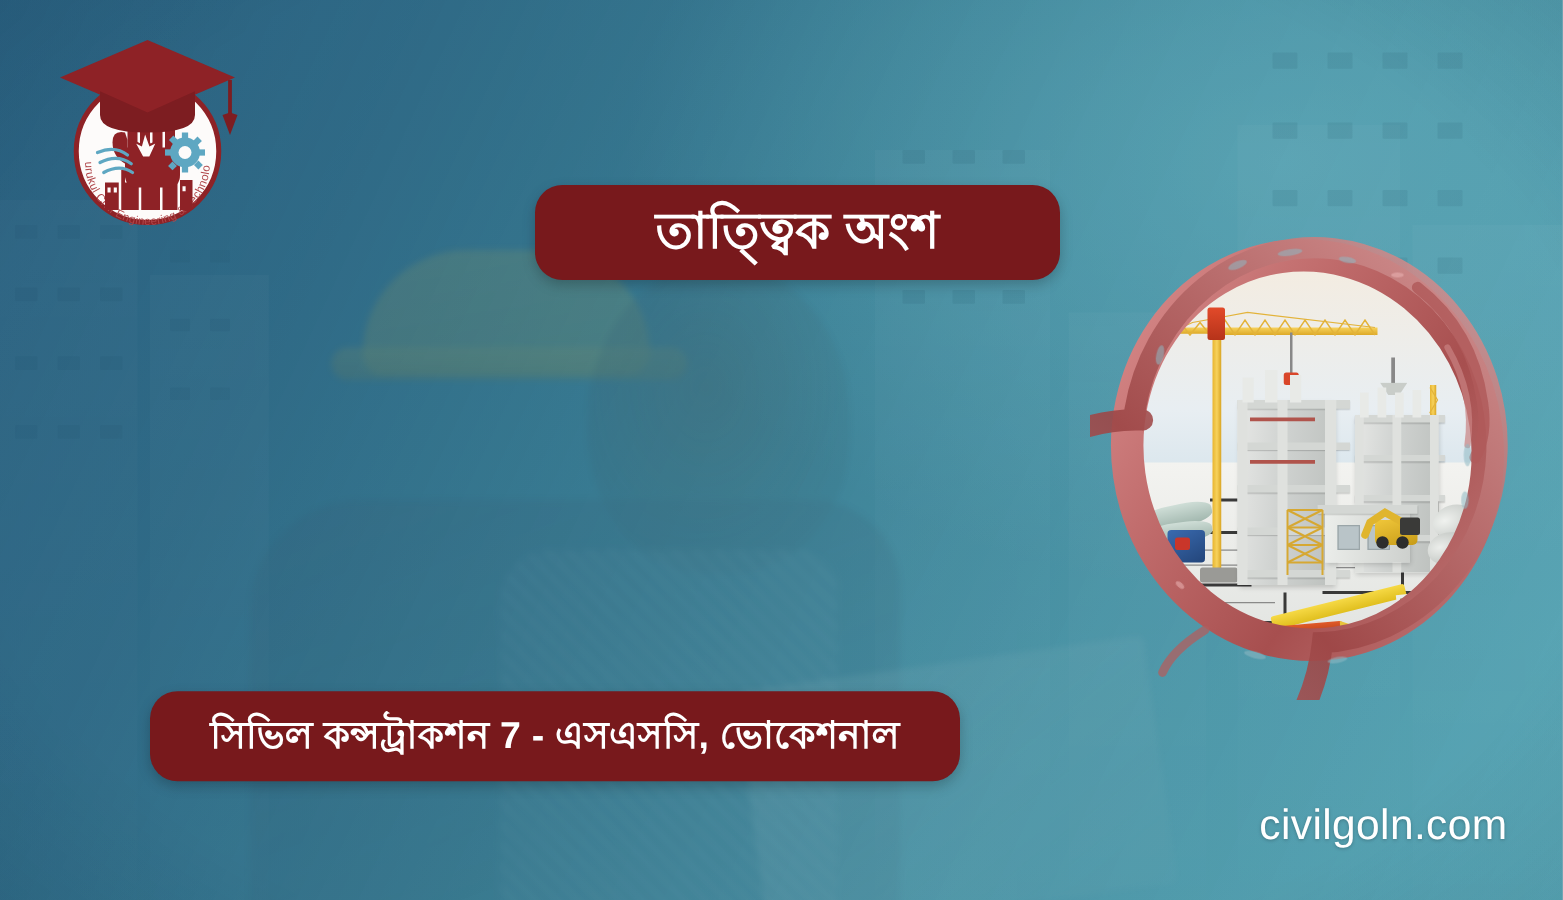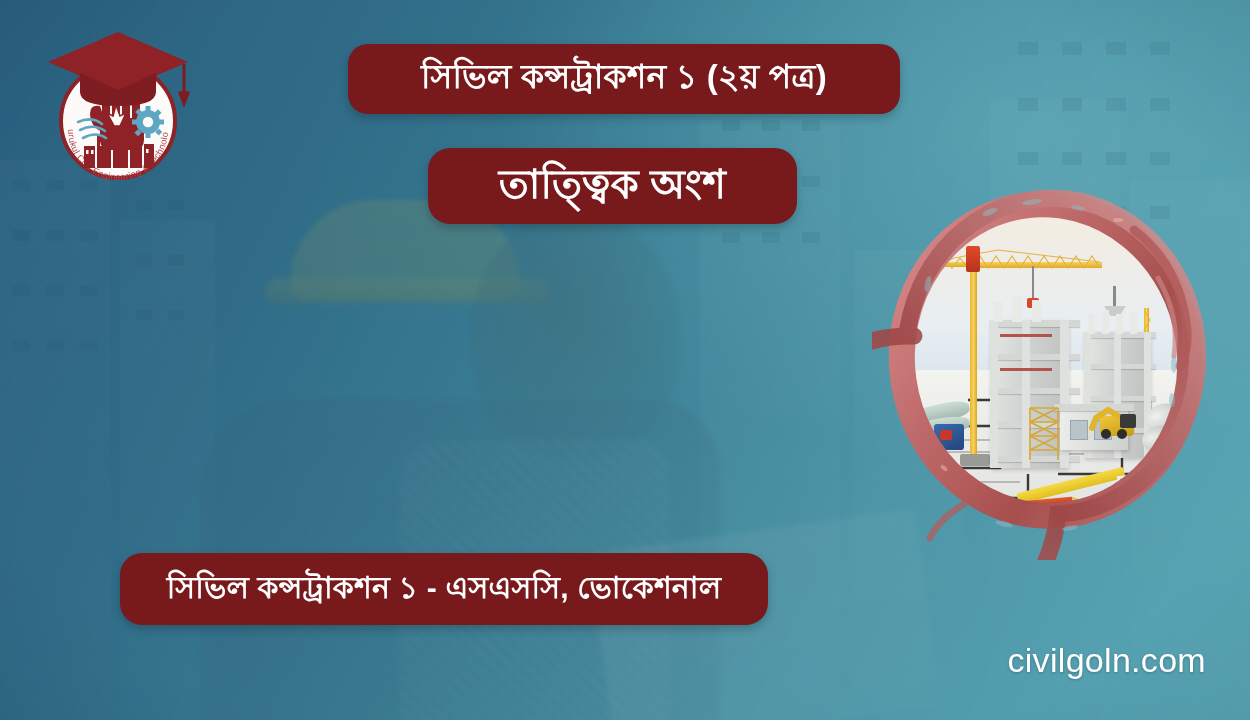--- a/index.html
+++ b/index.html
@@ -61,21 +61,21 @@
 
   
   .banner {
     position:absolute; display:flex; align-items:center; justify-content:center;
     background:#78191c; color:#fff; border-radius:18px;
     box-shadow:0 4px 10px rgba(0,0,0,.22);
     font-weight:bold; letter-spacing:.2px; text-align:center;
     white-space:nowrap;
   }
   #banner-top    { left:348px; top:44px;  width:552px; height:70px;  font-size:33px; border-radius:20px; }
-  #banner-sub    { left:428px; top:148px; width:369px; height:76px;  font-size:40px; border-radius:22px; }
+  #banner-sub    { left:428px; top:148px; width:420px; height:76px;  font-size:40px; border-radius:22px; }
   #banner-bottom { left:120px; top:553px; width:648px; height:72px;  font-size:30px; border-radius:22px; }
 
   
   #main-title {
     position:absolute; left:36px; top:318px; width:830px; height:120px;
     display:flex; align-items:center; justify-content:flex-start;
     color:#ffffff; font-size:90px; font-weight:bold; line-height:1.05;
     text-shadow:4px 5px 6px rgba(8,35,52,.55), 0 0 2px rgba(255,255,255,.35);
     white-space:nowrap;
   }
@@ -263,25 +263,24 @@
 
       <g>
         <path d="M80 14 L150 44 L80 74 L10 44 Z" fill="#8e2226"></path>
         <path d="M42 55 L42 74 q0 14 38 14 q38 0 38 -14 L118 55 L80 72 Z" fill="#7d1d21"></path>
         <path d="M146 46 L146 74" stroke="#7d1d21" stroke-width="3" fill="none"></path>
         <path d="M140 74 l6 -2 l6 2 l-6 16 z" fill="#7d1d21"></path>
       </g>
     </svg>
   </div>
 
-  <div class="banner" id="banner-top">সিভিল কন্সট্রাকশন ১ (২য় পত্র)</div>
 
   <div class="banner" id="banner-sub">তাত্ত্বিক অংশ</div>
 
-  <div class="banner" id="banner-bottom">সিভিল কন্সট্রাকশন ১ - এসএসসি, ভোকেশনাল</div>
+  <div class="banner" id="banner-bottom">সিভিল কন্সট্রাকশন 7 - এসএসসি, ভোকেশনাল</div>
 
 
   <div class="photo-wrap">
 
     <div class="photo-clip">
       <div class="ph-sky"></div>
       <div class="ph-water" style="left:0; top:176px; width:100%; height:26px;"></div>
       <div class="ph-ground"></div>
 
       <svg class="ph-plan-lines" viewBox="0 0 278 138" preserveAspectRatio="none">

